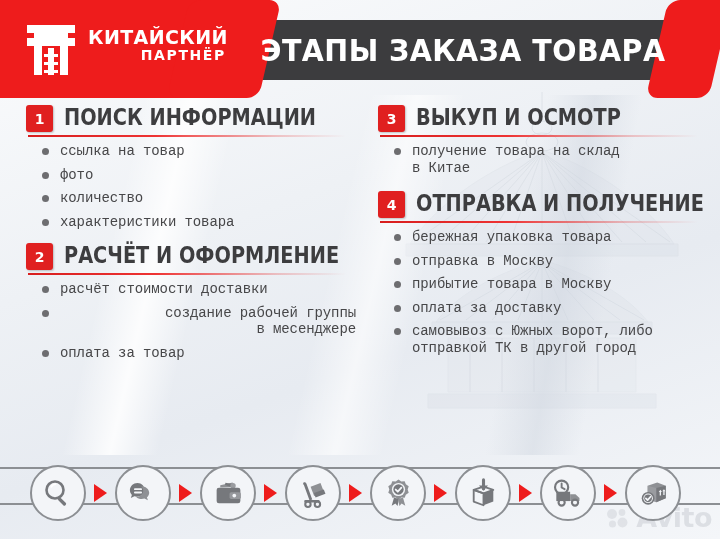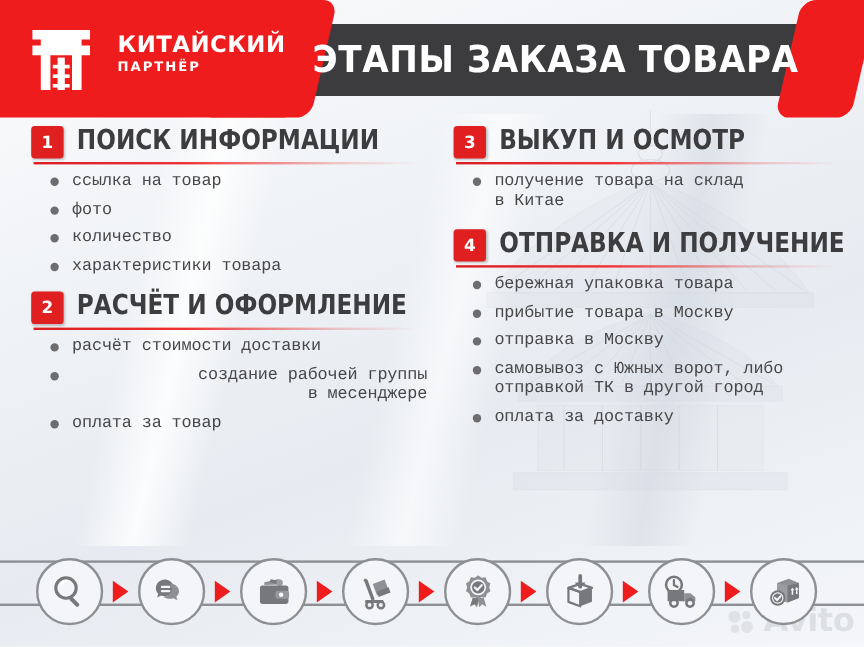--- a/index.html
+++ b/index.html
@@ -68,28 +68,28 @@
     font-size: 31px;
     letter-spacing: .5px;
     transform: scaleX(.92);
     white-space: nowrap;
     z-index: 4;
   }
 
   
   .logo { position: absolute; left: 22px; top: 22px; width: 205px; height: 56px; z-index: 5; }
   .logo-mark { position: absolute; left: 0; top: 0; width: 58px; height: 56px; }
-  .logo-text { position: absolute; left: 76px; top: 4px; }
+  .logo-text { position: absolute; left: 66px; top: 4px; }
   .logo-main {
     color: #fff; font-family: "DejaVu Sans", sans-serif; font-weight: bold;
     font-size: 19px; letter-spacing: .4px; line-height: 22px;
   }
   .logo-sub {
     color: #fff; font-family: "DejaVu Sans", sans-serif; font-weight: bold;
-    font-size: 11px; letter-spacing: 1.6px; text-align: left;
+    font-size: 14px; letter-spacing: 1.6px; text-align: right;
     line-height: 13px; padding-right: 2px; margin-top: 1px;
   }
 
   
   .col { position: absolute; top: 104px; }
   .col-left  { left: 26px;  width: 330px; }
   .col-right { left: 378px; width: 330px; }
 
   .section { margin-bottom: 6px; }
 
@@ -310,25 +310,25 @@
     </div>
 
     <div class="section" style="margin-top:14px;">
       <div class="sec-head">
         <div class="sec-num">4</div>
         <div class="sec-title">ОТПРАВКА И ПОЛУЧЕНИЕ</div>
         <div class="sec-rule"></div>
       </div>
       <ul class="bullets">
         <li>бережная упаковка товара</li>
+        <li>отправка в Москву</li>
         <li>прибытие товара в Москву</li>
-        <li>отправка в Москву</li>
+        <li>оплата за доставку</li>
         <li style="white-space:pre-line;">самовывоз с Южных ворот, либо
 отправкой ТК в другой город</li>
-        <li>оплата за доставку</li>
       </ul>
     </div>
 
   </div>
 
   <div class="footer">
     <div class="foot-band"></div>
     <div class="foot-items">
 
       <div class="circ">

